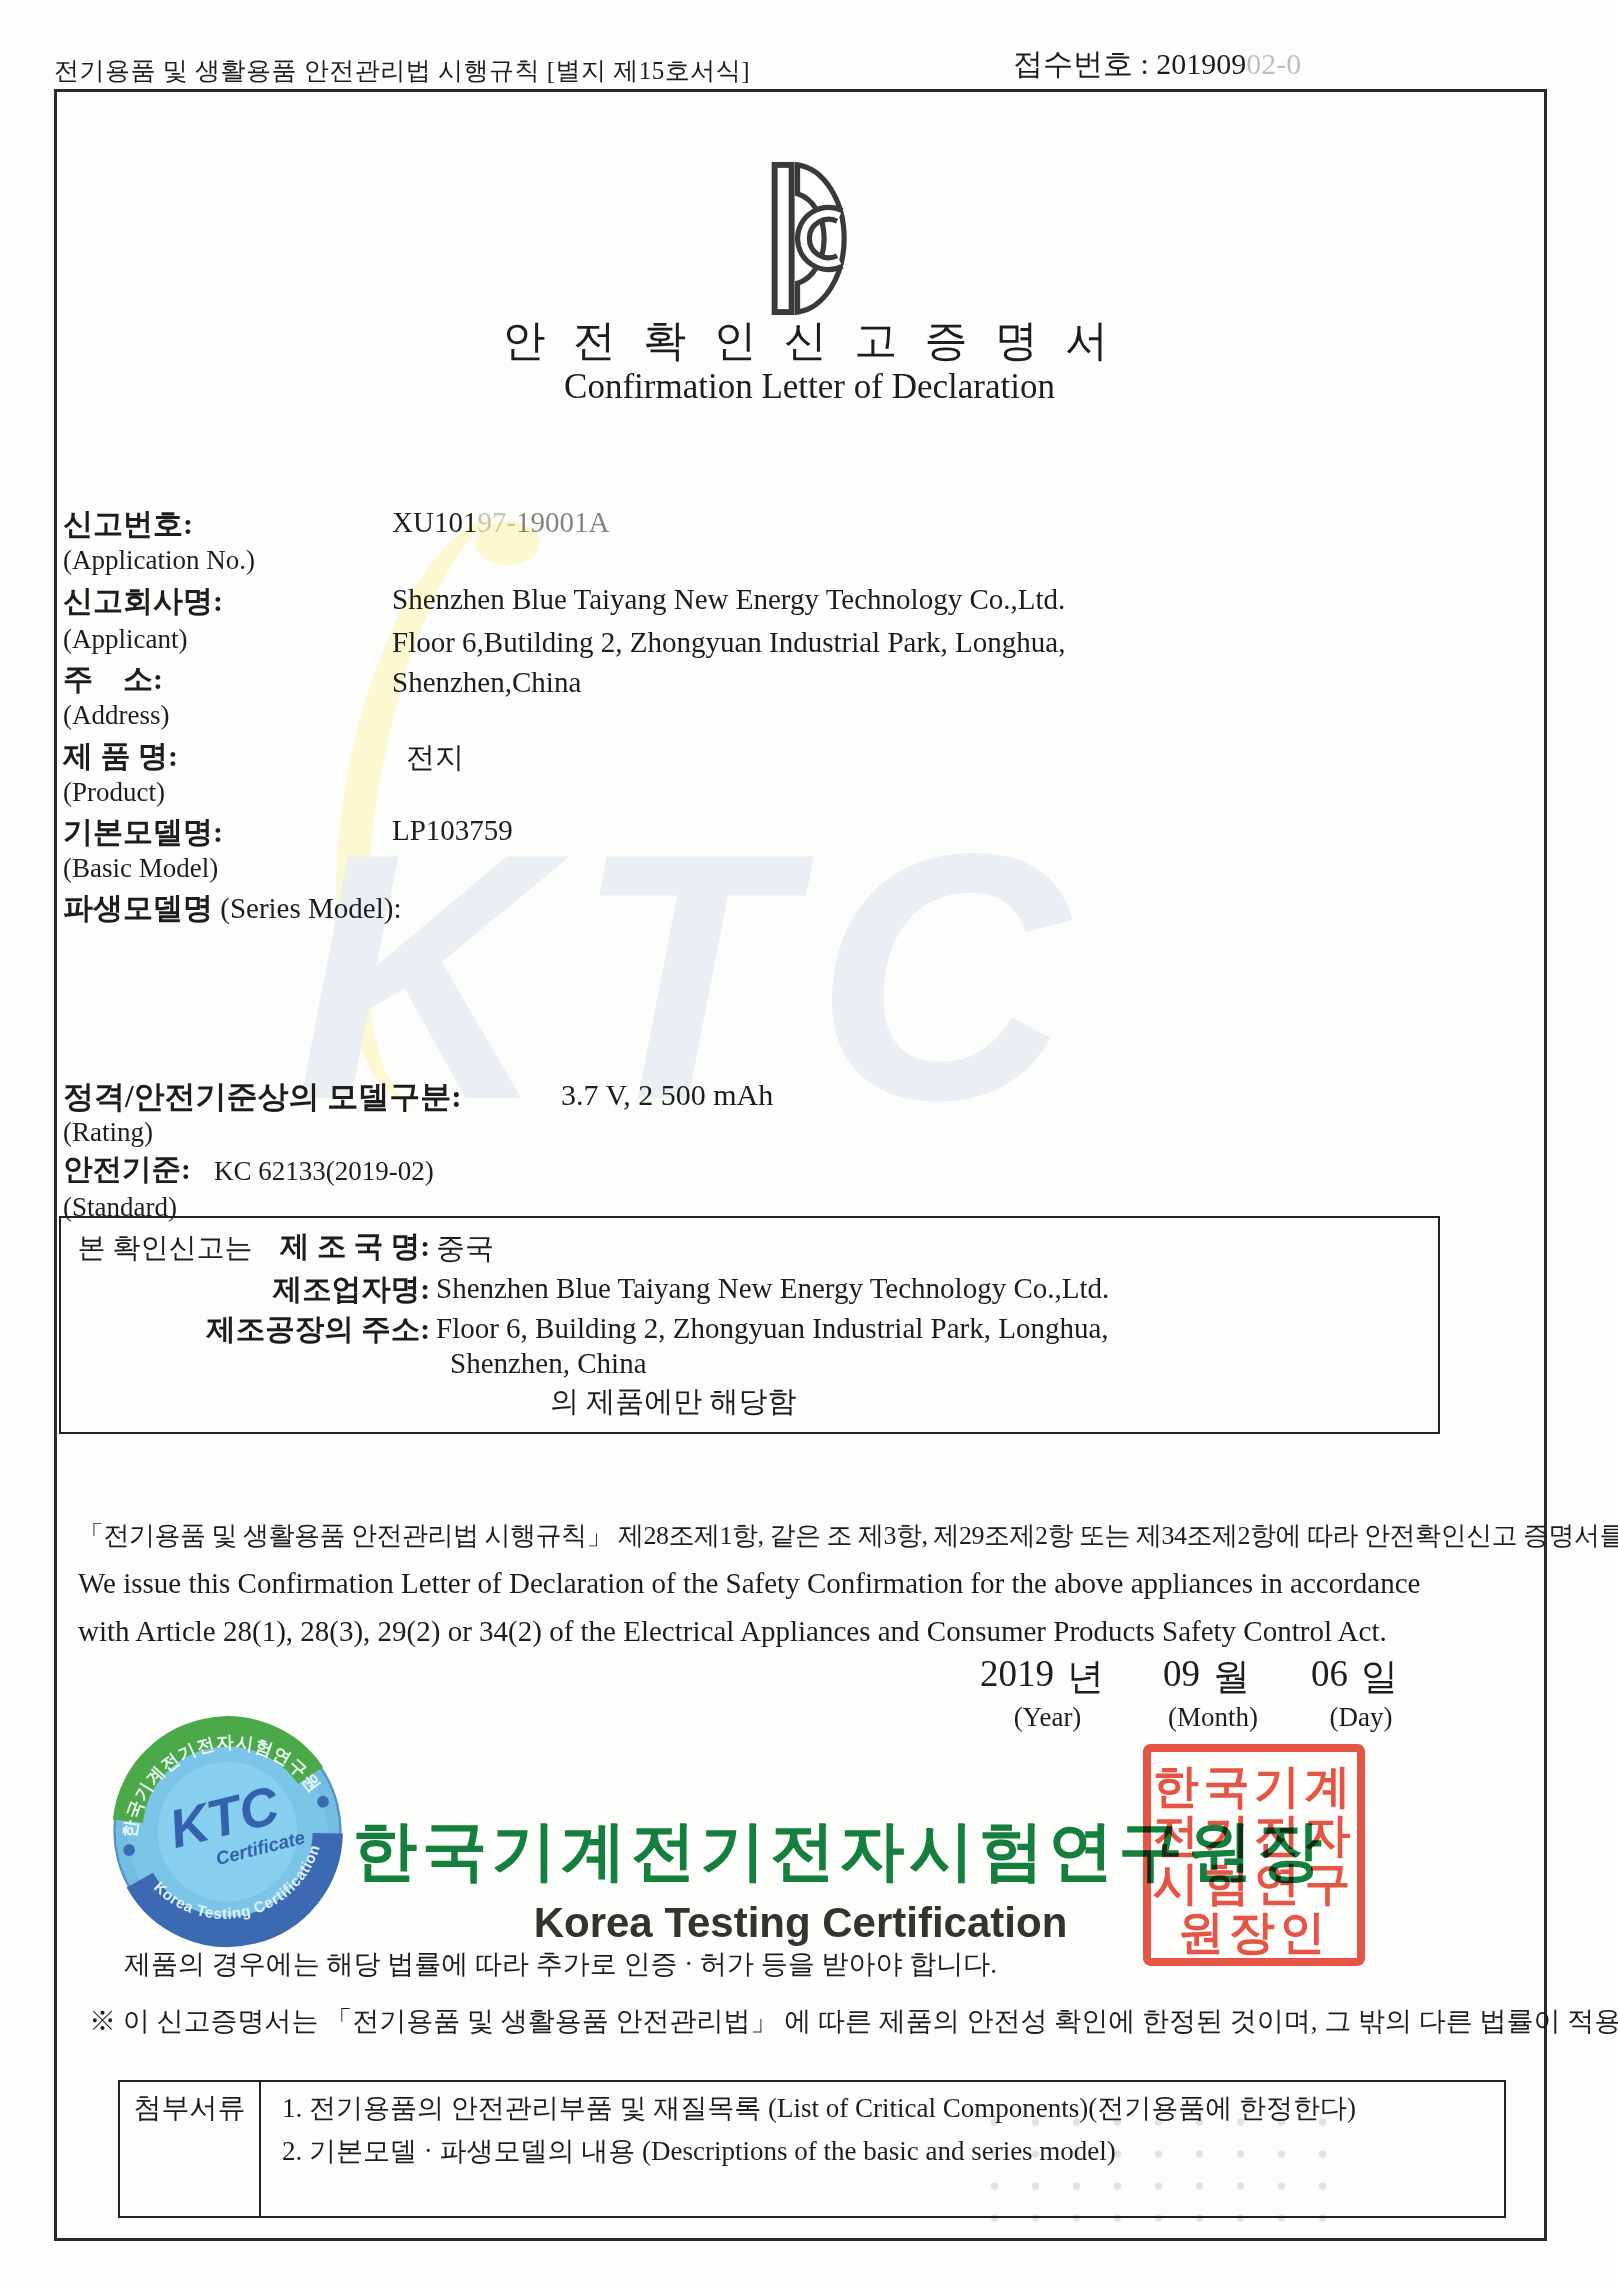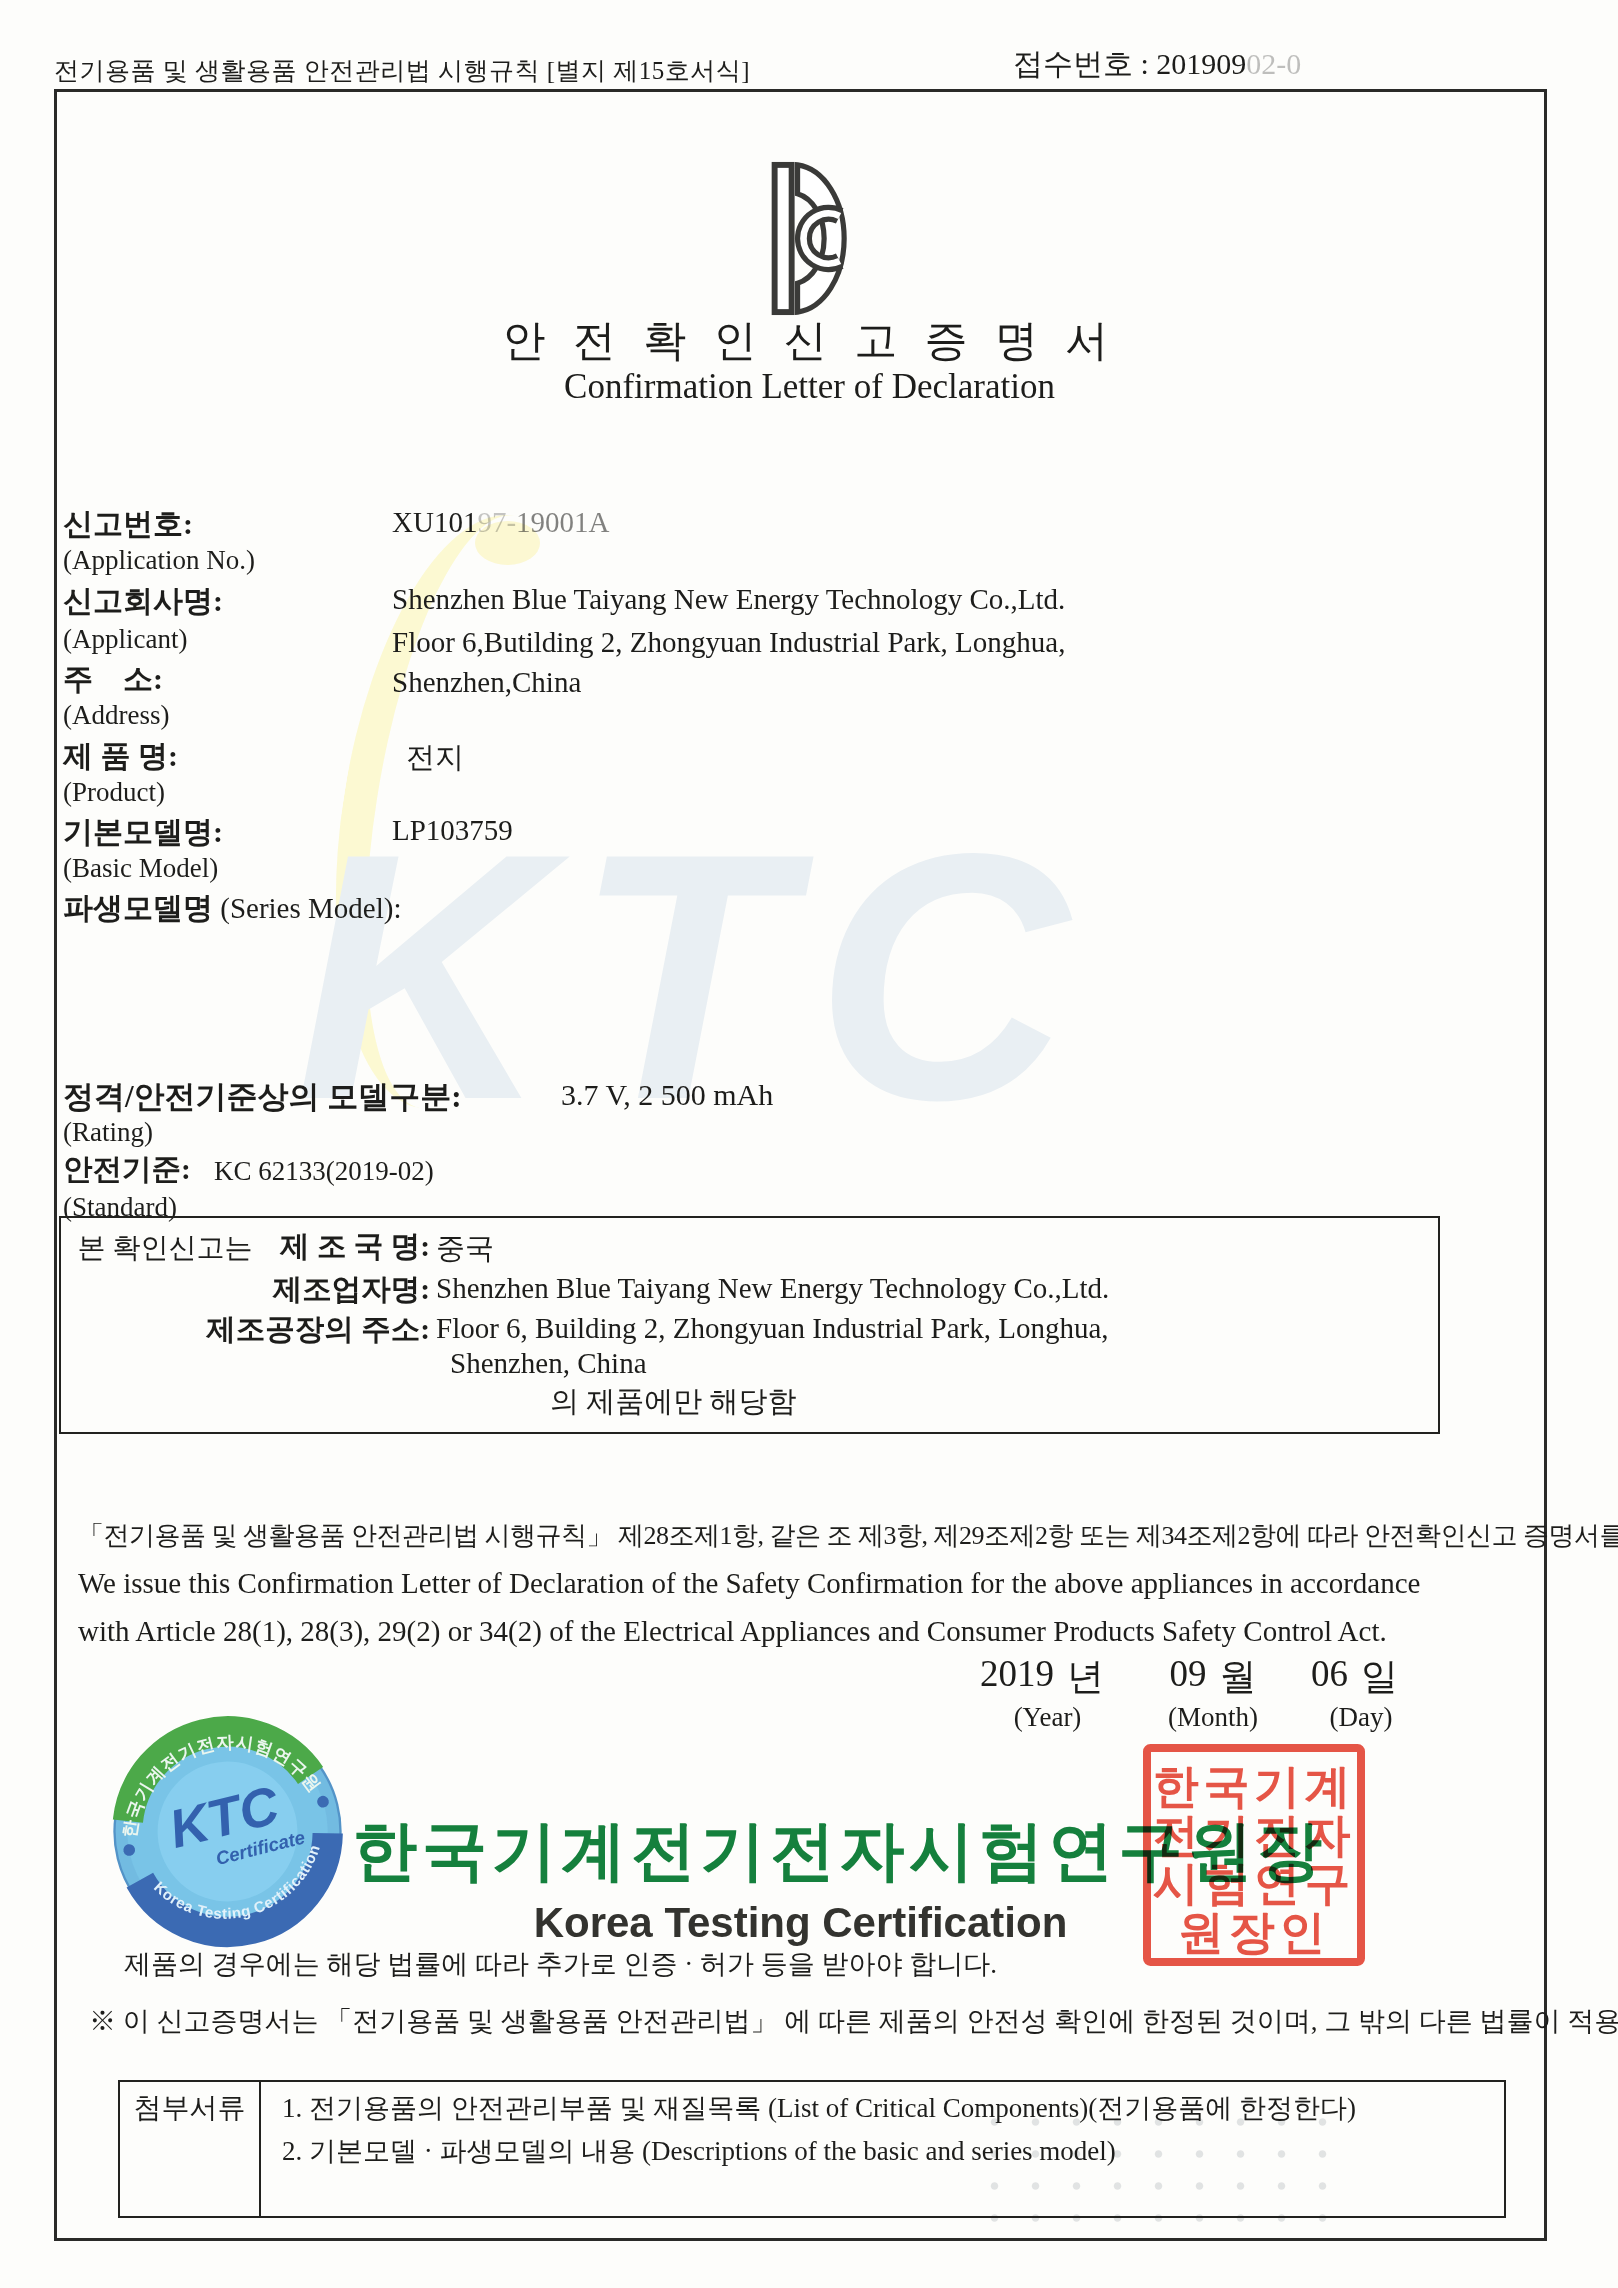--- a/index.html
+++ b/index.html
@@ -58,21 +58,21 @@
 
   
   .decl-ko{left:78px; top:1518px; font-size:26px; letter-spacing:-0.5px; white-space:nowrap;}
   .decl-en{font-size:29px; white-space:nowrap;}
 
   
   .date-row{left:980px; top:1652px; display:flex; gap:48px; font-size:37px;}
   .date-row .grp{display:flex; gap:13px;}
   .date-sub{left:980px; top:1702px; display:flex; gap:48px; font-size:27px;}
   .date-sub span{display:inline-block; text-align:center;}
-  .w-y{width:135px;} .w-m{width:100px;justify-content:center;} .w-d{width:100px;}
+  .w-y{width:135px;} .w-m{width:100px;} .w-d{width:100px;}
 
   
   .issuer{left:321px; top:1807px; width:1037px; text-align:center;}
   .issuer-ko{font-size:65px; font-weight:bold; letter-spacing:4.6px; color:#15803d;
     font-family:"Liberation Sans","DejaVu Sans",sans-serif;}
   .issuer-en{margin-top:3.7px; font-size:42px; font-weight:bold; color:#33332f;
     font-family:"Liberation Sans","DejaVu Sans",sans-serif; transform:translateX(-39px);}
 
   
   .ktc-seal{left:111px; top:1715px; width:233px; height:233px; transform:rotate(-14deg); opacity:.93;}

